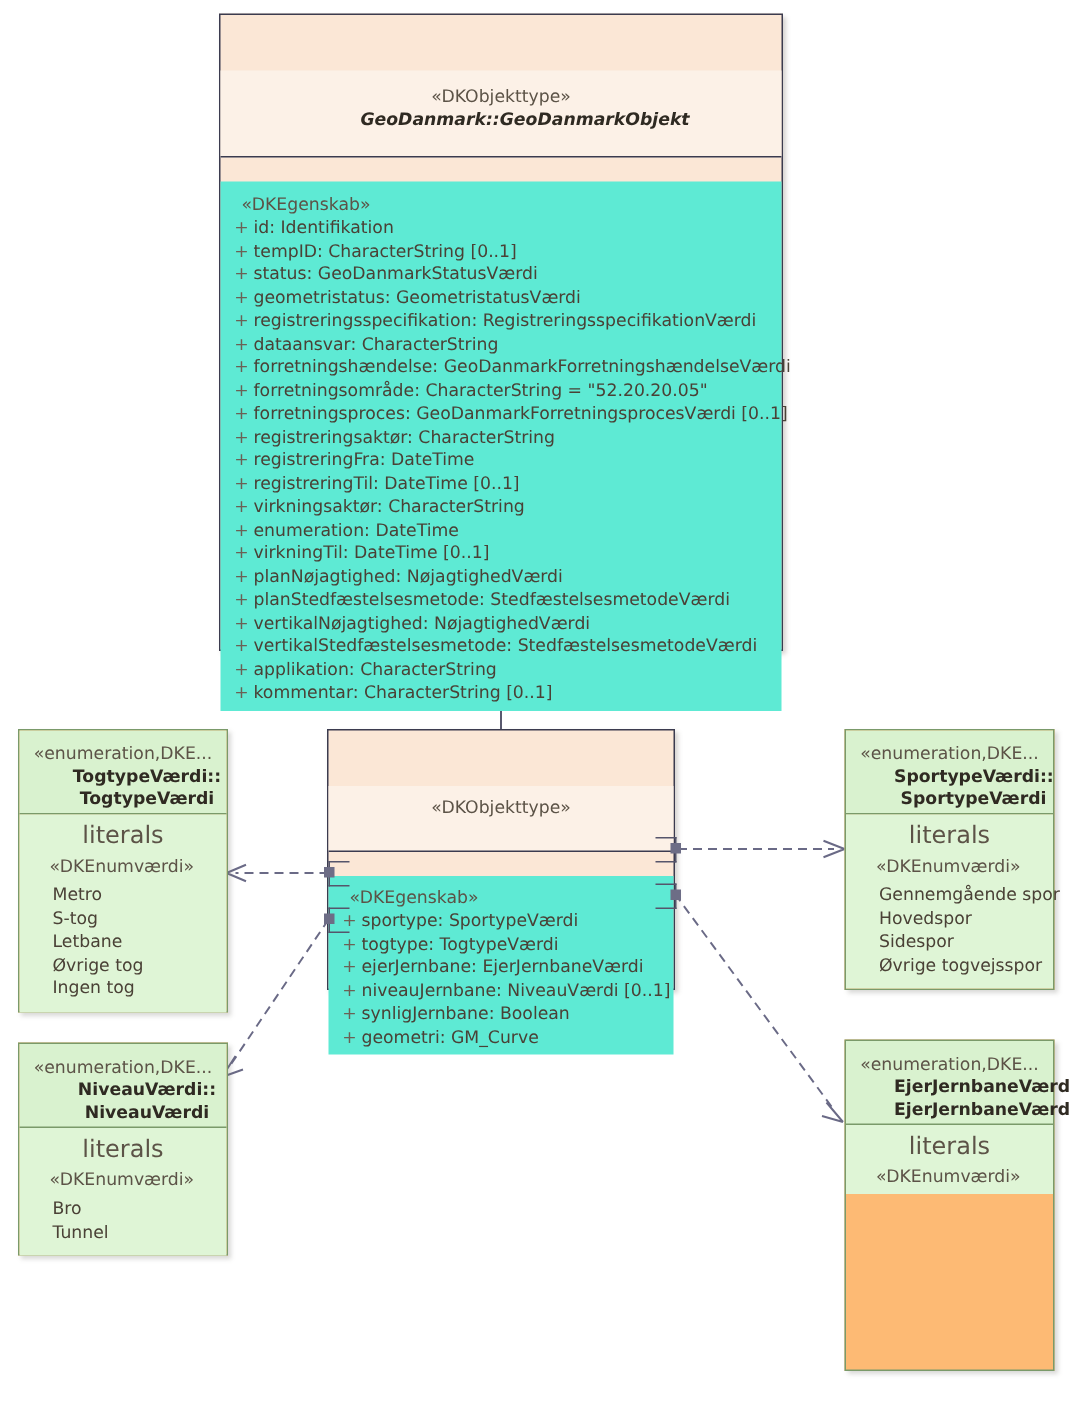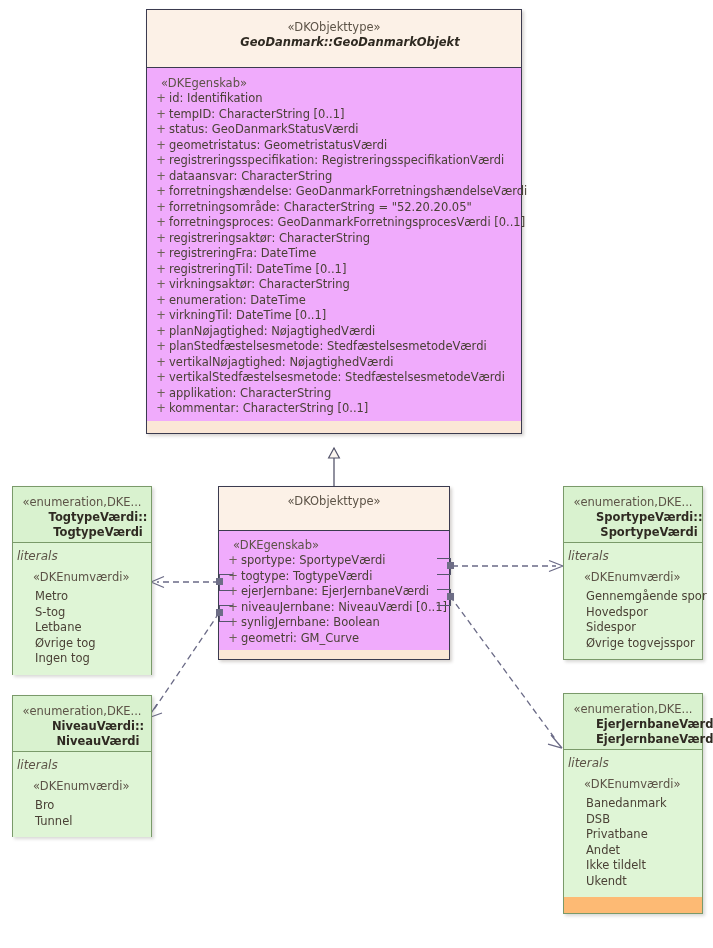--- a/index.html
+++ b/index.html
@@ -12,36 +12,36 @@
   svg#wires{position:absolute;left:0;top:0;width:713px;height:948px;pointer-events:none;}
 
   
   .uml{position:absolute;box-sizing:border-box;}
   .uml .hdr{box-sizing:border-box;text-align:center;}
   .uml .body{box-sizing:border-box;}
 
   
   .cls{border:1.3px solid #3b3b4f;background:#fbe7d6;
        box-shadow:2px 2px 3px rgba(120,110,100,.30);}
-  .cls .hdr{background:#fcf1e7;border-bottom:1.3px solid #3b3b4f;}
-  .cls .body{background:#f0abfc;}
+  .cls .hdr{background:#fcf1e7;border-bottom:1.3px solid #3b3b4f;margin-top:37px;}
+  .cls .body{background:#5eead4;margin-top:16px;}
 
   
   .enum{border:1.1px solid #7a9a6a;background:#fdba74;
         box-shadow:2px 2px 3px rgba(120,120,110,.28);}
   .enum .hdr{background:#d9f2cf;border-bottom:1.1px solid #7a9a6a;}
   .enum .body{background:#dff5d6;}
 
   .stereo{font-size:11.5px;color:#5c5347;line-height:15px;}
   .qname{font-size:11.5px;font-weight:bold;color:#2f2a22;line-height:15px;padding-left:32px;}
   .qname.it{font-style:italic;}
   .title{font-size:11.5px;font-weight:bold;color:#2f2a22;line-height:15px;}
 
   .featkey{font-size:11.5px;color:#5c5347;line-height:15px;padding-left:8px;}
-  .literalkey{font-size:12px;color:#5c5347;line-height:15px;font-style:italic;}
+  .literalkey{font-size:16px;color:#5c5347;line-height:15px;text-align:center;}
   .stereo-inline{font-size:11.5px;color:#5c5347;line-height:15px;margin-left:16px;}
 
   ul.attrs{list-style:none;margin:0;padding:0;}
   ul.attrs li{font-size:11.5px;line-height:15.5px;color:#4a4136;white-space:nowrap;
               display:flex;align-items:flex-start;}
   ul.attrs li .vis{width:16px;flex:0 0 16px;text-align:center;color:#6b6155;}
   ul.attrs li .sig{flex:1 1 auto;}
 
   ul.lits{list-style:none;margin:4px;padding:0;}
   ul.lits li{font-size:11.5px;line-height:15.5px;color:#4a4136;white-space:nowrap;padding-left:14px;}
@@ -283,24 +283,16 @@
 
   <div class="uml enum" style="left:563px;top:693px;width:140px;height:221px;">
     <div class="hdr" style="height:56px;padding-top:8px;">
       <div class="stereo">«enumeration,DKE...</div>
       <div class="qname">EjerJernbaneVærdi::</div>
       <div class="qname">EjerJernbaneVærdi</div>
     </div>
     <div class="body" style="padding:6px 4px 4px 4px;">
       <div class="literalkey">literals</div>
       <div class="stereo-inline" style="padding-top:6px;">«DKEnumværdi»</div>
-      <ul class="lits">
-          <li>Banedanmark</li>
-          <li>DSB</li>
-          <li>Privatbane</li>
-          <li>Andet</li>
-          <li>Ikke tildelt</li>
-          <li>Ukendt</li>
-        </ul>
     </div>
   </div>
 
 </div>
 
 </body></html>

